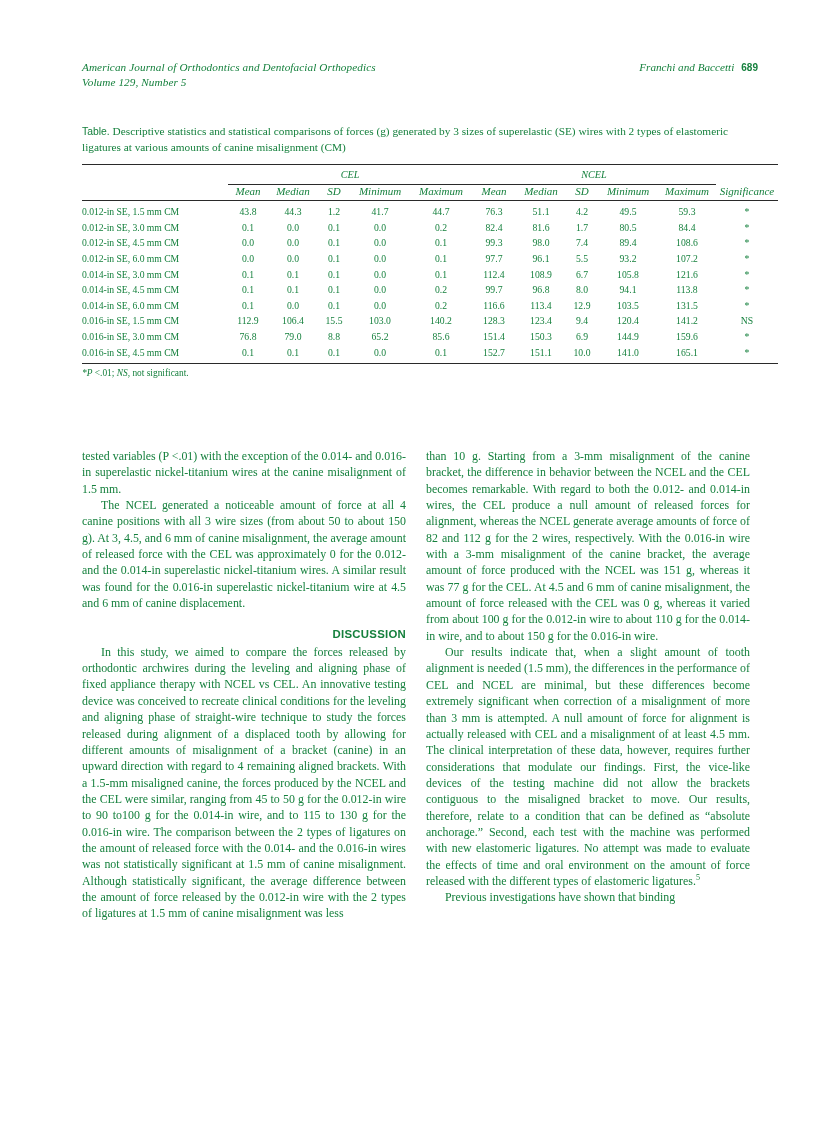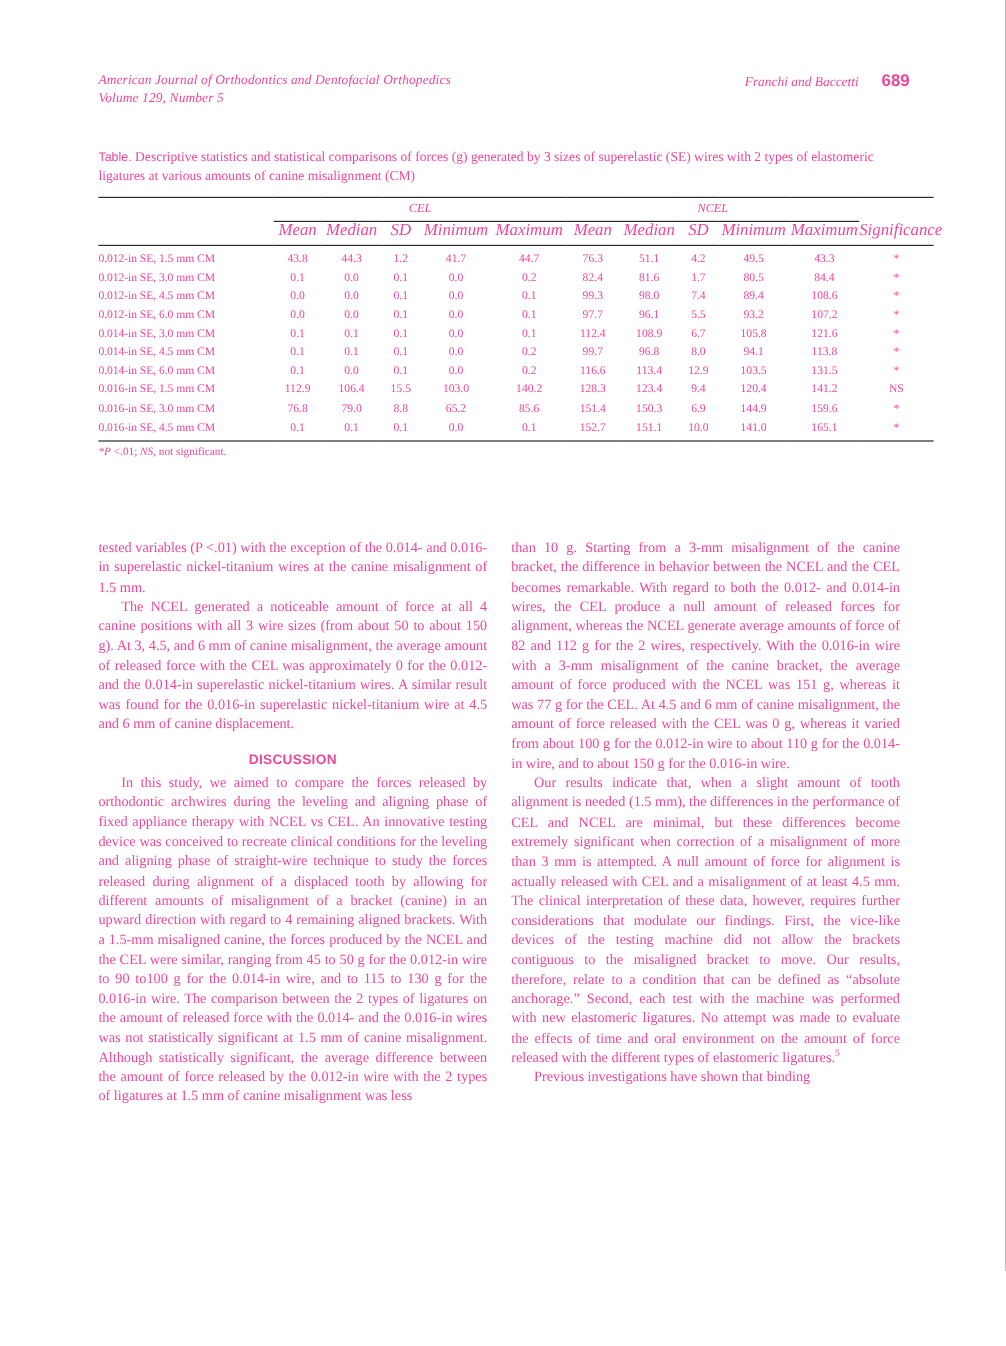--- a/index.html
+++ b/index.html
@@ -8,21 +8,21 @@
     background: #8a8a8a;
   }
   .page {
     position: relative;
     width: 838px;
     height: 1122px;
     background: #ffffff;
     margin: 0 auto;
     overflow: hidden;
     font-family: "Liberation Serif", serif;
-    color: #ec4899;
+    color: #15803d;
   }
   .content {
     position: absolute;
     left: 82px;
     top: 0;
     width: 676px;
     height: 1122px;
   }
 
   
@@ -49,22 +49,22 @@
     top: 0;
     font-size: 11.2px;
     line-height: 15px;
     white-space: nowrap;
   }
   .runhead .right .authors { font-style: italic; }
   .runhead .right .pageno {
     font-weight: bold;
     font-style: normal;
     font-family: "Liberation Sans", sans-serif;
-    font-size: 14px;
-    margin-left: 19px;
+    font-size: 10px;
+    margin-left: 7px;
   }
 
   
   .table-block {
     position: absolute;
     top: 124px;
     left: 0;
     width: 676px;
   }
   .table-caption {
@@ -98,21 +98,21 @@
     text-align: center;
     font-size: 10.2px;
     padding-top: 5px;
     padding-bottom: 1px;
   }
   .grp-underline th { height: 4px; }
   .grp-underline th.ul { border-bottom: 0.9px solid #2a2a2a; }
 
   .col-head th {
     font-style: italic;
-    font-size: 14px;
+    font-size: 11px;
     text-align: center;
     padding-top: 4px;
     padding-bottom: 4px;
     white-space: nowrap;
   }
   .col-head th.rowlbl { text-align: left; }
 
   tbody.body td {
     text-align: center;
     padding-top: 2.3px;
@@ -161,21 +161,21 @@
     text-indent: 19px;
     hyphens: manual;
   }
   .col p.noindent { text-indent: 0; }
   h2.section {
     font-family: "Liberation Sans", sans-serif;
     font-size: 11.4px;
     font-weight: bold;
     letter-spacing: 0.25px;
     margin: 15px 0 1px 0;
-    text-align: center;
+    text-align: right;
   }
   sup { font-size: 0.68em; vertical-align: super; line-height: 0; }
 </style>
 </head>
 <body>
 
 <div class="page">
   <div class="content">
 
     <div class="runhead">
@@ -252,21 +252,21 @@
               <td class="rowlbl">0.012-in SE, 1.5 mm CM</td>
               <td>43.8</td>
               <td>44.3</td>
               <td>1.2</td>
               <td>41.7</td>
               <td>44.7</td>
               <td>76.3</td>
               <td>51.1</td>
               <td>4.2</td>
               <td>49.5</td>
-              <td>43.3</td>
+              <td>59.3</td>
               <td class="sig">*</td>
             </tr>
             <tr>
               <td class="rowlbl">0.012-in SE, 3.0 mm CM</td>
               <td>0.1</td>
               <td>0.0</td>
               <td>0.1</td>
               <td>0.0</td>
               <td>0.2</td>
               <td>82.4</td>

